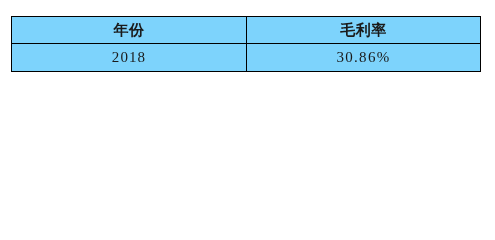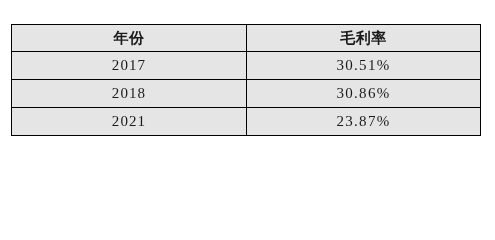--- a/index.html
+++ b/index.html
@@ -15,25 +15,25 @@
   }
   .page {
     position: relative;
     width: 495px;
     height: 202px;
     background: #ffffff;
   }
   .data-table {
     position: absolute;
     left: 11px;
-    top: 24px;
+    top: 16px;
     width: 467px;
     border-collapse: collapse;
     table-layout: fixed;
-    background: #e5e5e5;
+    background: #7dd3fc;
   }
   .data-table td,
   .data-table th {
     border: 1px solid #000000;
     text-align: center;
     vertical-align: middle;
     color: #1a1a1a;
     padding: 0;
   }
   .col-year {
@@ -68,27 +68,19 @@
 
   <table class="data-table">
     <thead>
       <tr class="header-row">
         <th class="col-year">年份</th>
         <th class="col-margin">毛利率</th>
       </tr>
     </thead>
     <tbody>
       <tr class="data-row">
-        <td class="col-year cell-year">2017</td>
-        <td class="col-margin cell-margin">30.51%</td>
-      </tr>
-      <tr class="data-row">
         <td class="col-year cell-year">2018</td>
         <td class="col-margin cell-margin">30.86%</td>
-      </tr>
-      <tr class="data-row">
-        <td class="col-year cell-year">2021</td>
-        <td class="col-margin cell-margin">23.87%</td>
       </tr>
     </tbody>
   </table>
 
 </div>
 
 </body></html>

